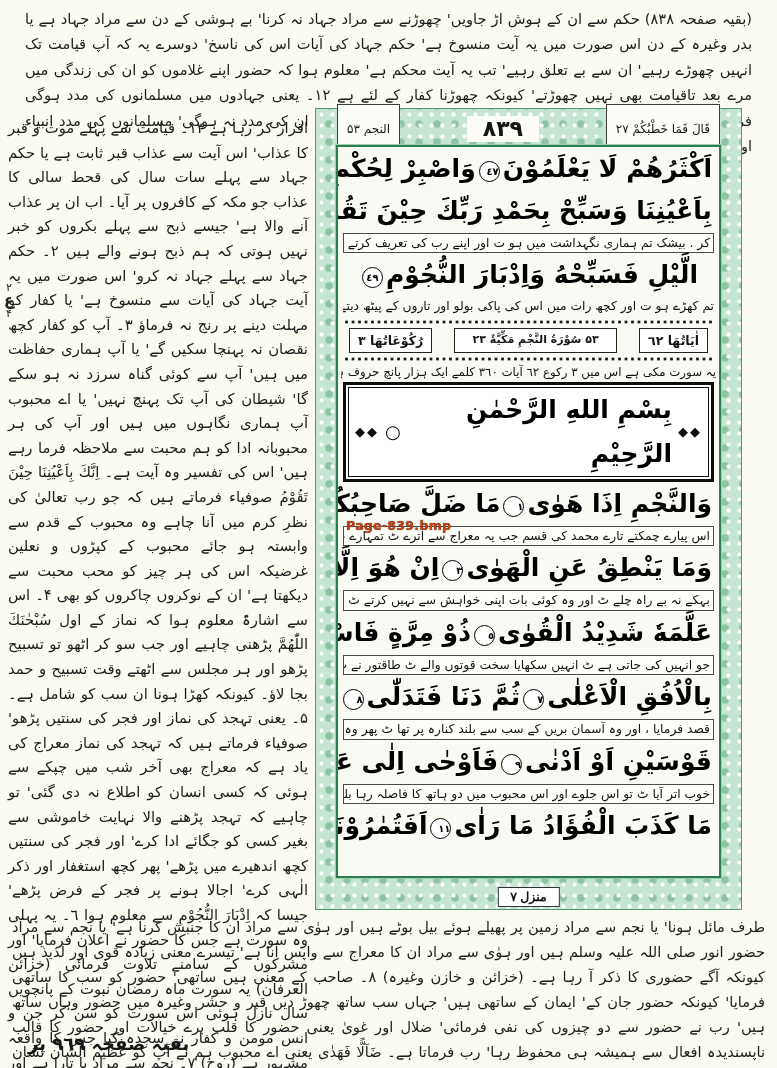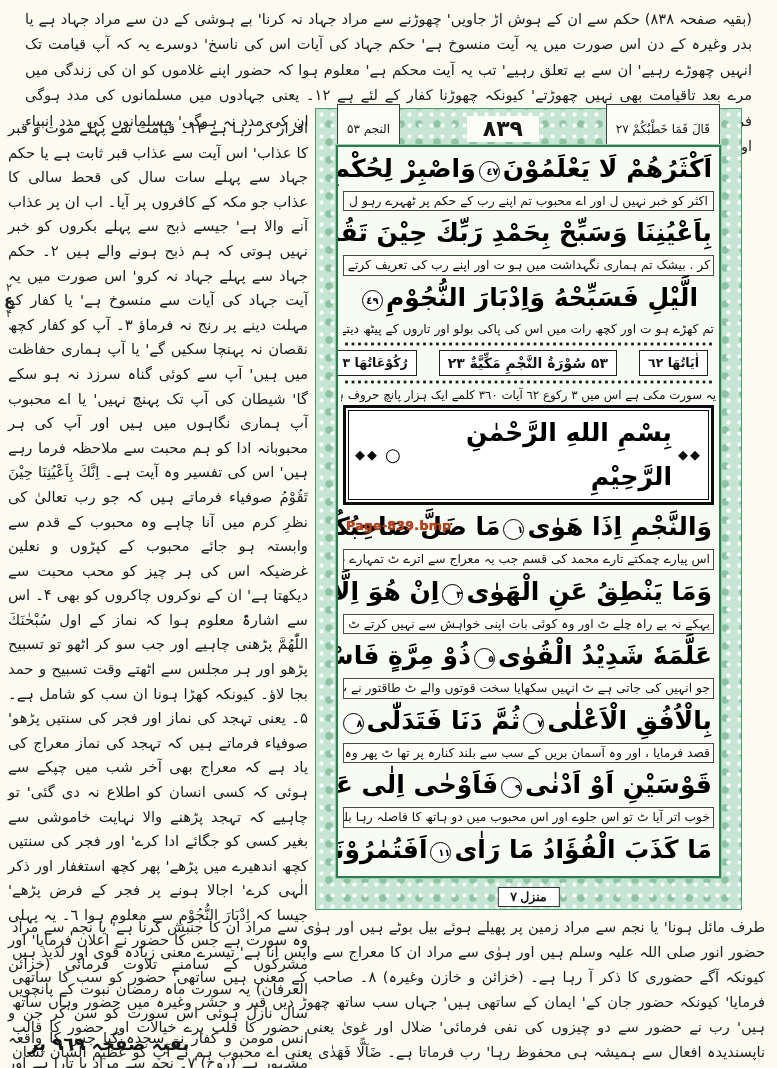--- a/index.html
+++ b/index.html
@@ -50,21 +50,21 @@
   .urdu-plain{direction:rtl;font-size:12.3px;line-height:1.5;text-align:center;color:#101010;margin:1px 2px;white-space:nowrap;overflow:hidden;}
 
   .surah-banner{margin:2px 0 1px;}
   .stars-row{height:8px;margin:0 2px;
     background-image:radial-gradient(circle,#151515 1.25px,rgba(0,0,0,0) 1.8px);
     background-size:6.5px 6.5px;background-position:center;}
   .banner-mid{display:flex;direction:rtl;justify-content:space-between;align-items:stretch;padding:2px 8px;gap:6px;
     background-image:linear-gradient(90deg,rgba(0,0,0,0) 0,rgba(0,0,0,0) 100%);}
   .banner-box{background:#fff;border:1.3px solid #222;font-size:12.5px;font-weight:bold;
     padding:4px 8px;text-align:center;direction:rtl;white-space:nowrap;}
-  .banner-box.mid{flex:1;margin:0 16px;font-size:14px;}
+  .banner-box.mid{flex:1;margin:0 16px;font-size:11px;}
 
   .info-line{direction:rtl;font-size:11.8px;text-align:center;color:#111;line-height:17px;white-space:nowrap;overflow:hidden;}
 
   .bismillah-wrap{border:3px solid #0d0d0d;margin:1px 2px;padding:2px;background:#fff;}
   .bismillah-inner{border:1.6px solid #0d0d0d;display:flex;align-items:center;justify-content:center;
     font-size:25px;font-weight:bold;direction:rtl;line-height:44px;color:#000;}
   .bismillah-inner .ornament{font-size:13px;letter-spacing:2px;margin:0 6px;color:#0d0d0d;}
   .bismillah-inner .ring{font-size:18px;margin-right:8px;}
 
   .manzil{position:absolute;left:50%;bottom:2px;transform:translateX(-50%);
@@ -89,21 +89,20 @@
   <div class="quran-frame">
     <div class="frame-header">
       <div class="hdr-box">قَالَ فَمَا خَطْبُكُمْ ۲۷</div>
       <div class="hdr-page">۸۳۹</div>
       <div class="hdr-box">النجم ۵۳</div>
     </div>
 
     <div class="frame-inner">
       <div id="tur-rows">
           <div class="ayah-line" dir="rtl"><span>اَكْثَرُهُمْ لَا يَعْلَمُوْنَ</span><span class="ayah-num">٤٧</span><span>وَاصْبِرْ لِحُكْمِ رَبِّكَ فَاِنَّكَ</span></div>
-          <div class="urdu-strip" dir="rtl">اکثر کو خبر نہیں ل اور اے محبوب تم اپنے رب کے حکم پر ٹھہرے رہو ل</div>
           <div class="ayah-line" dir="rtl"><span>بِاَعْيُنِنَا وَسَبِّحْ بِحَمْدِ رَبِّكَ حِيْنَ تَقُوْمُ</span></div>
           <div class="urdu-strip" dir="rtl">کر . بیشک تم ہماری نگہداشت میں ہو ت اور اپنے رب کی تعریف کرتے ہوئے اسکی پاکی بولو جب</div>
           <div class="ayah-line center" dir="rtl"><span>الَّيْلِ فَسَبِّحْهُ وَاِدْبَارَ النُّجُوْمِ</span><span class="ayah-num">٤٩</span></div>
           <div class="urdu-plain" dir="rtl">تم کھڑے ہو ت اور کچھ رات میں اس کی پاکی بولو اور تاروں کے پیٹھ دیتے ش</div>
         </div>
 
       <div class="surah-banner">
         <div class="stars-row"></div>
         <div class="banner-mid">
           <div class="banner-box">اٰيَاتُهَا ٦۲</div>

